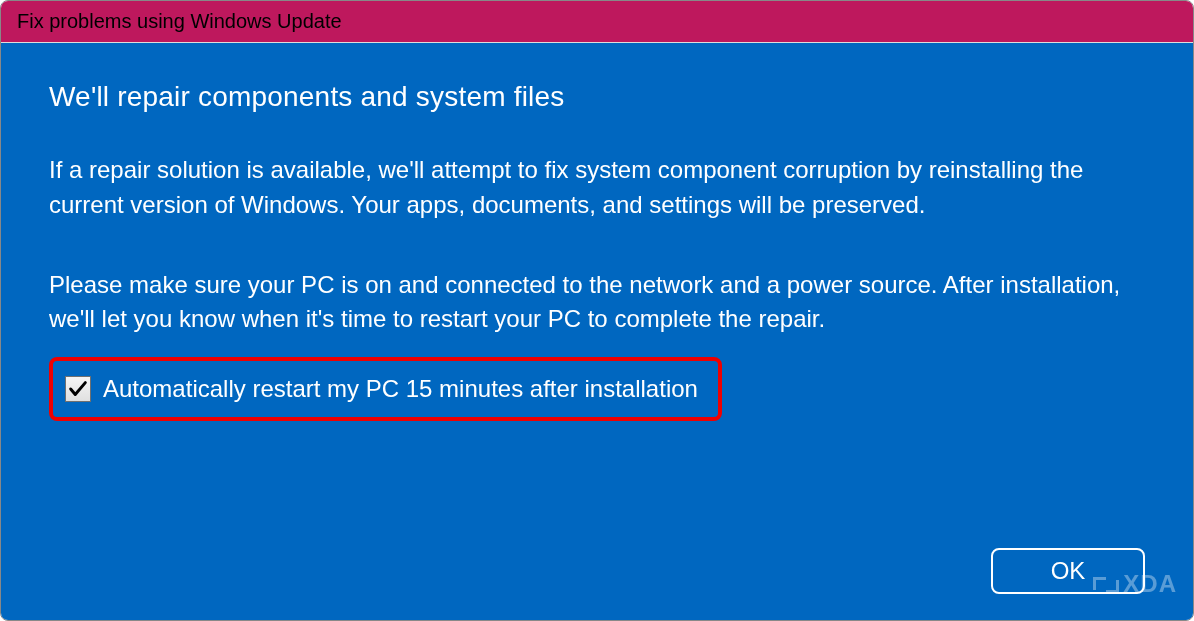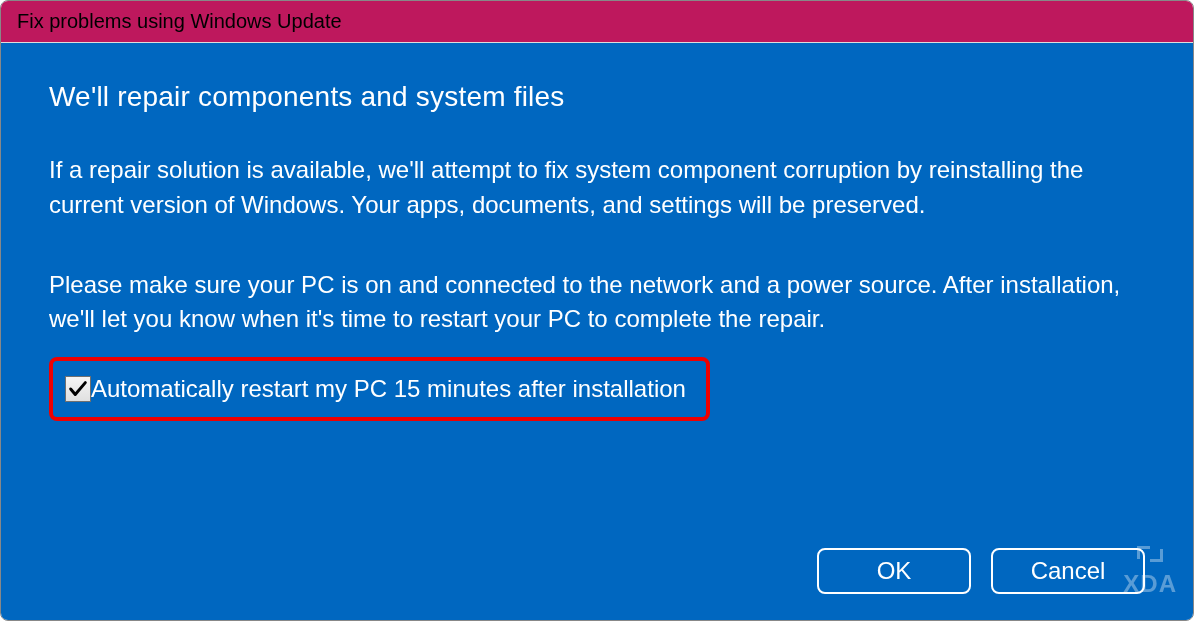--- a/index.html
+++ b/index.html
@@ -65,20 +65,21 @@
       font-weight: 400;
       margin-top: 15px;
     }
     
     .checkbox-highlight {
       border: 4px solid #ef0000;
       border-radius: 8px;
       padding: 14px 20px 14px 12px;
       display: inline-flex;
       align-items: center;
+      gap: 12px;
       width: fit-content;
     }
     
     .checkbox-box {
       width: 26px;
       height: 26px;
       background: linear-gradient(to bottom, #f5f5f5, #e0e0e0);
       border: 1px solid #707070;
       display: flex;
       align-items: center;
@@ -126,21 +127,20 @@
       bottom: 22px;
       right: 16px;
       font-size: 24px;
       font-weight: 700;
       color: rgba(255,255,255,0.35);
       letter-spacing: 1px;
       display: flex;
       align-items: center;
       gap: 4px;
       pointer-events: none;
-      flex-direction: column;
     }
     
     .watermark-icon {
       width: 26px;
       height: 26px;
       position: relative;
     }
     
     .watermark-icon::before,
     .watermark-icon::after {
@@ -188,21 +188,20 @@
       <div class="checkbox-box">
         <svg viewBox="0 0 24 24">
           <path d="M4 12 L9 18 L20 5" stroke="#000" stroke-width="3.2" fill="none" stroke-linecap="round" stroke-linejoin="round"></path>
         </svg>
       </div>
       <span class="checkbox-label">Automatically restart my PC 15 minutes after installation</span>
     </div>
 
     <div class="button-row">
       <button class="btn">OK</button>
-      <button class="btn">Cancel</button>
     </div>
 
     <div class="watermark">
       <span class="watermark-icon"></span>
       <span>XDA</span>
     </div>
 
   </div>
 
 </div>

